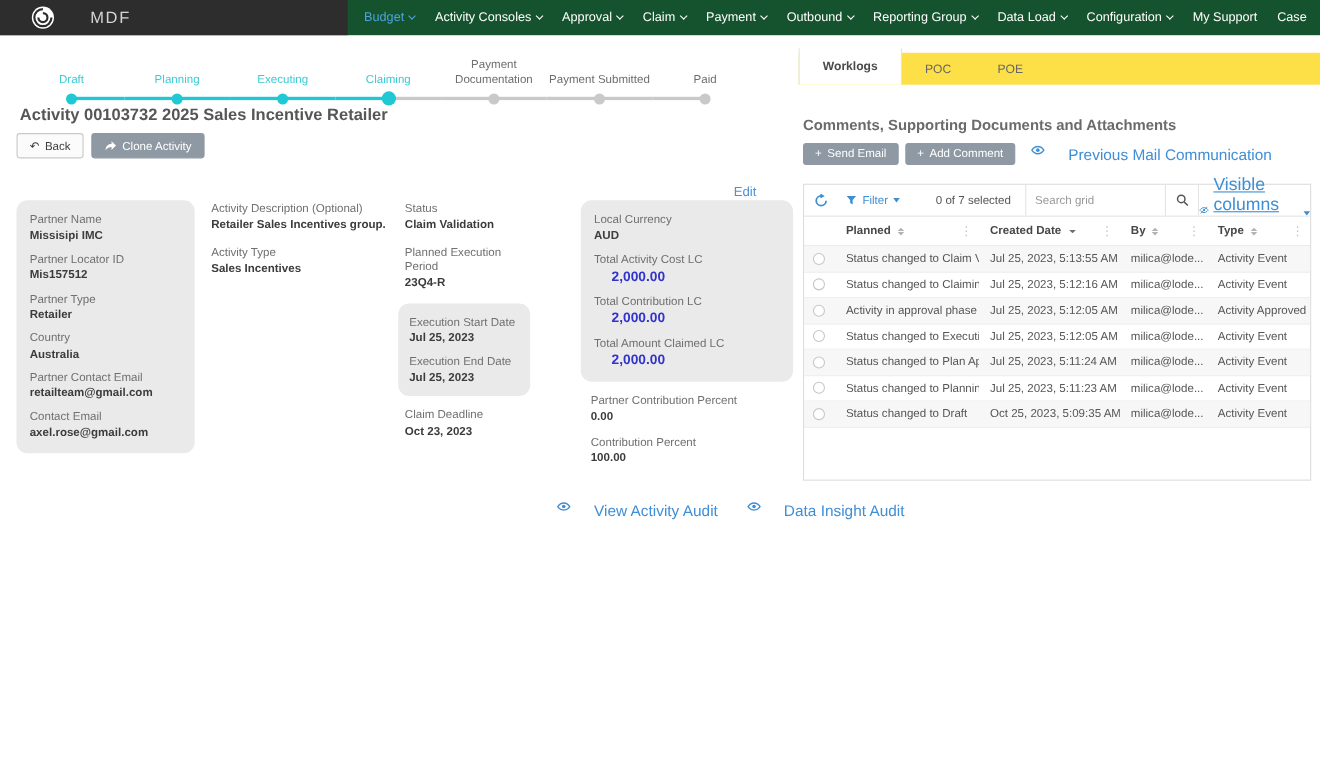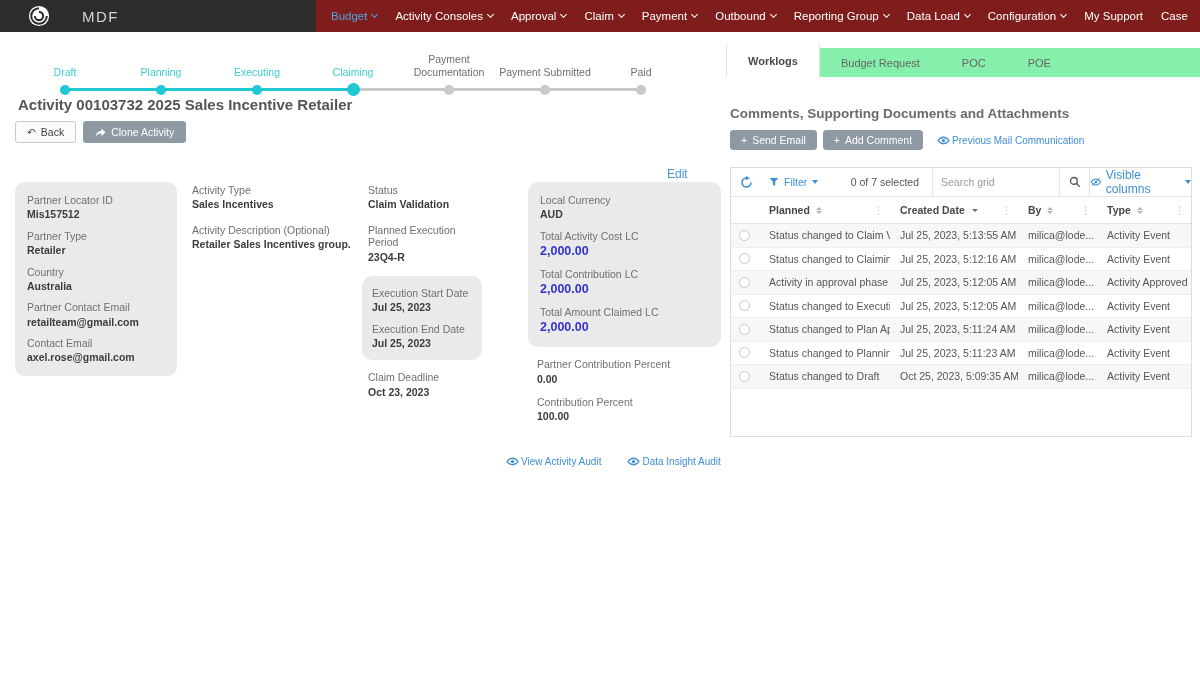--- a/index.html
+++ b/index.html
@@ -3,21 +3,21 @@
 <meta charset="utf-8">
 <style>
   * { box-sizing: border-box; margin: 0; padding: 0; }
   html,body { width:1200px; height:690px; }
   body {
     font-family: "Liberation Sans", sans-serif;
     background:#fff; position:relative; overflow:hidden;
     color:#444;
   }
   
-  .topnav { position:absolute; top:0; left:0; width:1200px; height:32px; background:#7f1d1d; display:flex; align-items:center; z-index:10; }
+  .topnav { position:absolute; top:0; left:0; width:1200px; height:32px; background:#14532d; display:flex; align-items:center; z-index:10; }
   .brand { width:316px; height:32px; background:#2d2d2d; display:flex; align-items:center; flex:0 0 auto; }
   .logo { margin-left:28px; width:22px; height:22px; display:inline-flex; cursor:pointer; }
   .brand-text { margin-left:32px; color:#d4d4d4; font-size:15px; letter-spacing:1.5px; font-weight:500; }
   .nav-items { display:flex; align-items:center; height:32px; margin-left:6px; }
   .nav-item { display:flex; align-items:center; gap:5px; padding:0 9px; height:32px; color:#fff; font-size:11.5px; cursor:pointer; text-decoration:none; white-space:nowrap; }
   .nav-item.active { color:#4ba4de; }
   .chev { width:5px; height:5px; border-right:1.4px solid currentColor; border-bottom:1.4px solid currentColor; transform:rotate(45deg); margin-top:-3px; }
 
   
   .stepper { position:absolute; top:48px; left:17px; width:672px; display:flex; }
@@ -41,60 +41,60 @@
   .btn { font-family:inherit; font-size:10.5px; border-radius:3px; padding:4px 11px; display:inline-flex; align-items:center; gap:5px; cursor:pointer; }
   .btn-back { background:#fbfbfb; border:1px solid #c9c9c9; color:#3f3f3f; }
   .btn-gray { background:#8e99a4; border:1px solid #8e99a4; color:#fff; }
   .edit-link { position:absolute; top:167px; left:667px; font-size:12px; color:#4a93d5; cursor:pointer; text-decoration:none; }
 
   
   .card { background:#eaeaea; border-radius:10px; }
   .fpair { }
   .f-label { font-size:10.5px; line-height:1.18; color:#707070; margin-bottom:2px; }
   .f-value { font-size:10.5px; line-height:1.18; color:#3c3c3c; font-weight:bold; }
-  .f-value.money { color:#3232cc; font-size:12.5px; }
+  .f-value.money { color:#3232cc; font-size:12.5px;margin-left:16px; }
   .partner-card { position:absolute; left:15px; top:182px; width:162px; padding:12px 12px; }
   .partner-card .fpair + .fpair { margin-top:9px; }
   .col2 { position:absolute; left:192px; top:184px; width:175px; }
   .col2 .fpair + .fpair { margin-top:13px; }
   .col3 { position:absolute; left:362px; top:184px; width:120px; }
   .col3 .pad { padding-left:6px; }
   .col3 .fpair { margin-bottom:13px; }
   .exec-card { padding:11px 10px; margin-bottom:11px; }
   .exec-card .fpair { margin-bottom:0; }
   .exec-card .fpair + .fpair { margin-top:9px; }
   .col4 { position:absolute; left:528px; top:182px; width:193px; }
   .fin-card { padding:12px 12px; }
   .fin-card .fpair + .fpair { margin-top:9px; }
   .percents { padding-left:9px; margin-top:11px; }
   .percents .fpair + .fpair { margin-top:11px; }
   .audit-links { position:absolute; left:506px; top:456px; display:flex; gap:26px; }
-  .blue-link { display:inline-flex; align-items:center; gap:2px; color:#3f8ed6; font-size:10px; cursor:pointer; text-decoration:none; white-space:nowrap; }
+  .blue-link { display:inline-flex; gap:21px; color:#3f8ed6; font-size:14px; cursor:pointer; text-decoration:none; white-space:nowrap; }
 
   
-  .tabstrip { position:absolute; left:726px; top:48px; width:474px; height:29px; background:#86efac; display:flex; align-items:center; }
+  .tabstrip { position:absolute; left:726px; top:48px; width:474px; height:29px; background:#fde047; display:flex; align-items:center; }
   .tab { padding:0 21px; font-size:11px; color:#666; height:100%; display:flex; align-items:center; cursor:pointer; white-space:nowrap; }
   .tab.active { position:relative; top:-2px; height:33px; background:#fff; color:#4a4a4a; font-weight:600; border-left:1px solid #e3e3e3; border-right:1px solid #e3e3e3; }
   .panel-title { position:absolute; left:730px; top:106px; font-size:13.5px; font-weight:600; color:#6b6b6b; }
   .panel-actions { position:absolute; left:730px; top:130px; display:flex; align-items:center; gap:6px; }
   .btn-sm { font-size:10.5px; padding:3px 10px; }
   .panel-actions .blue-link { margin-left:8px; }
 
   
   .grid { position:absolute; left:730px; top:167px; width:462px; height:270px; border:1px solid #ddd; background:#fff; }
   .gtoolbar { height:29px; display:flex; align-items:stretch; border-bottom:1px solid #e4e4e4; }
   .tb-refresh { width:30px; display:flex; align-items:center; justify-content:center; color:#3d8fd4; cursor:pointer; }
   .tb-filter { display:flex; align-items:center; gap:5px; color:#3d8fd4; font-size:10.5px; padding:0 8px; cursor:pointer; }
   .tri-dn-blue { width:0; height:0; border-left:3.5px solid transparent; border-right:3.5px solid transparent; border-top:4px solid #3d8fd4; }
   .tb-spacer { flex:1; display:flex; align-items:center; justify-content:flex-end; padding-right:13px; font-size:10.5px; color:#555; }
   .tb-search { width:127px; border-left:1px solid #e4e4e4; display:flex; align-items:center; }
   .tb-search input { border:none; outline:none; width:100%; font-family:inherit; font-size:10.5px; padding:0 8px; color:#444; background:transparent; }
   .tb-search input::placeholder { color:#999; }
   .tb-mag { width:30px; border-left:1px solid #e4e4e4; display:flex; align-items:center; justify-content:center; color:#555; cursor:pointer; }
-  .tb-cols { width:102px; border-left:1px solid #e4e4e4; display:flex; align-items:center; justify-content:center; gap:4px; color:#3d8fd4; font-size:12px; cursor:pointer; }
+  .tb-cols { width:102px; border-left:1px solid #e4e4e4; display:flex; align-items:flex-end; justify-content:center; gap:4px; color:#3d8fd4; font-size:16px; cursor:pointer;text-decoration:underline; }
 
   .ghead { height:27px; display:flex; align-items:stretch; border-bottom:1px solid #e4e4e4; font-size:10.5px; font-weight:bold; color:#474747; }
   .hcell { display:flex; align-items:center; }
   .c-check { width:26px; flex:0 0 26px; justify-content:center; display:flex; align-items:center; }
   .c-comment { width:133px; flex:0 0 133px; padding-left:12px; }
   .c-date { width:128px; flex:0 0 128px; padding-left:10px; }
   .c-by { width:79px; flex:0 0 79px; padding-left:10px; }
   .c-type { flex:1; padding-left:10px; }
   .sort { display:inline-flex; flex-direction:column; margin-left:6px; gap:1px; cursor:pointer; }
   .tri-up { width:0; height:0; border-left:3px solid transparent; border-right:3px solid transparent; border-bottom:3.5px solid #b3b3b3; }
@@ -238,20 +238,24 @@
     <svg viewBox="0 0 12 10" width="11" height="9" fill="#fff">
         <path d="M1 9.5 C1.2 5 3.8 3.4 7 3.3 L7 0.5 L11.5 4.8 L7 9.2 L7 6.2 C4.6 6.2 2.6 6.8 1 9.5 Z"></path>
       </svg>
     <span>Clone Activity</span>
   </button>
 </div>
 <a class="edit-link">Edit</a>
 
 <div class="card partner-card">
   <div class="fpair">
+      <div class="f-label">Partner Name</div>
+      <div class="f-value">Missisipi IMC</div>
+    </div>
+  <div class="fpair">
       <div class="f-label">Partner Locator ID</div>
       <div class="f-value">Mis157512</div>
     </div>
   <div class="fpair">
       <div class="f-label">Partner Type</div>
       <div class="f-value">Retailer</div>
     </div>
   <div class="fpair">
       <div class="f-label">Country</div>
       <div class="f-value">Australia</div>
@@ -261,26 +265,26 @@
       <div class="f-value">retailteam@gmail.com</div>
     </div>
   <div class="fpair">
       <div class="f-label">Contact Email</div>
       <div class="f-value">axel.rose@gmail.com</div>
     </div>
 </div>
 
 <div class="col2">
   <div class="fpair">
+      <div class="f-label">Activity Description (Optional)</div>
+      <div class="f-value">Retailer Sales Incentives group.</div>
+    </div>
+  <div class="fpair">
       <div class="f-label">Activity Type</div>
       <div class="f-value">Sales Incentives</div>
-    </div>
-  <div class="fpair">
-      <div class="f-label">Activity Description (Optional)</div>
-      <div class="f-value">Retailer Sales Incentives group.</div>
     </div>
 </div>
 
 <div class="col3">
   <div class="fpair pad">
       <div class="f-label">Status</div>
       <div class="f-value">Claim Validation</div>
     </div>
   <div class="fpair pad">
       <div class="f-label">Planned Execution Period</div>
@@ -345,21 +349,20 @@
     <svg viewBox="0 0 24 16" width="13" height="9">
         <path d="M12 2 C6 2 2 8 2 8 C2 8 6 14 12 14 C18 14 22 8 22 8 C22 8 18 2 12 2 Z" fill="none" stroke="currentColor" stroke-width="2.4"></path>
         <circle cx="12" cy="8" r="3" fill="currentColor"></circle>
       </svg>
     <span>Data Insight Audit</span>
   </a>
 </div>
 
 <div class="tabstrip">
   <div class="tab active">Worklogs</div>
-  <div class="tab">Budget Request</div>
   <div class="tab">POC</div>
   <div class="tab">POE</div>
 </div>
 
 <h2 class="panel-title">Comments, Supporting Documents and Attachments</h2>
 
 <div class="panel-actions">
   <button class="btn btn-gray btn-sm">
     <span>+</span>
     <span>Send Email</span>

